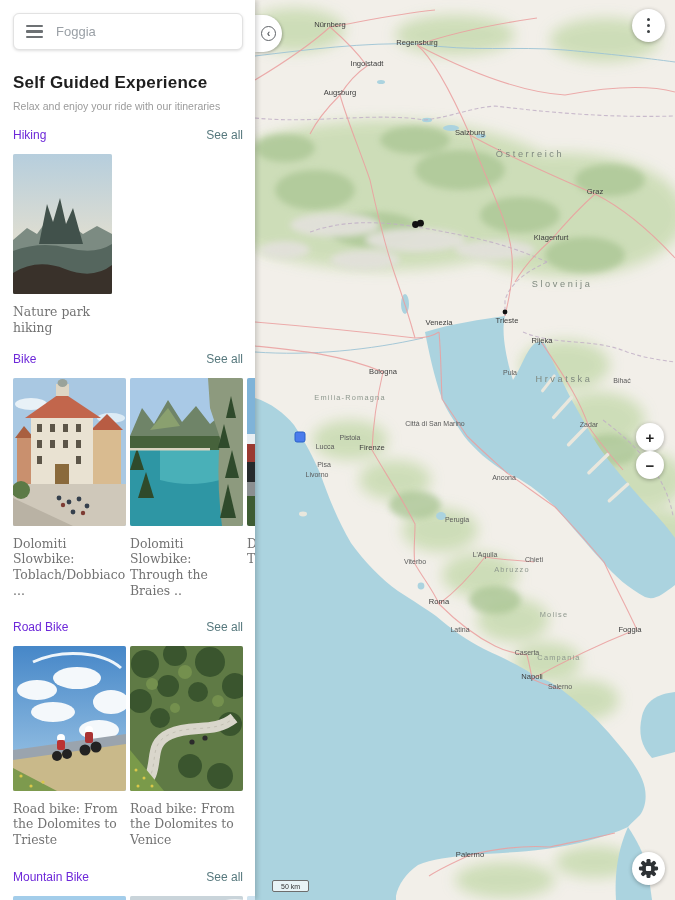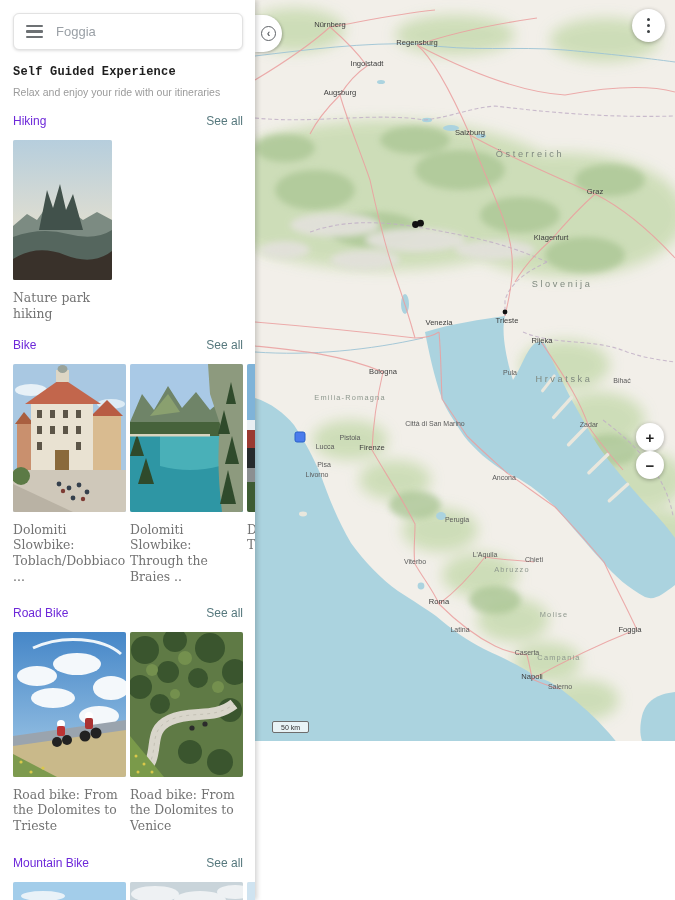--- a/index.html
+++ b/index.html
@@ -8,36 +8,36 @@
 
   
   .sidebar{width:255px;height:900px;background:#fff;position:relative;z-index:5;
     box-shadow:2px 0 5px rgba(0,0,0,.18);overflow:hidden;flex:none;}
   .searchbar{margin:13px 12px 0 13px;height:37px;border:1px solid #e2e2e2;border-radius:6px;
     box-shadow:0 1px 3px rgba(0,0,0,.13);display:flex;align-items:center;gap:13px;padding:0 12px;
     box-sizing:border-box;background:#fff;cursor:text;}
   .hamburger{display:flex;flex-direction:column;gap:3px;cursor:pointer;}
   .hamburger span{width:17px;height:2.2px;background:#6d7174;border-radius:1px;}
   .search-ph{color:#9aa0a6;font-size:13px;}
-  .page-title{margin:15px 13px 0;font-family:Liberation Mono, monospace;
-    font-weight:700;font-size:12px;color:#1e1e1e;letter-spacing:.2px;}
+  .page-title{margin:23px 13px 0;font-family:Liberation Sans, sans-serif;
+    font-weight:700;font-size:17px;color:#1e1e1e;letter-spacing:.2px;}
   .page-sub{margin:7px 13px 0;font-size:10.5px;color:#9b9b9b;}
   .sec-head{display:flex;justify-content:space-between;align-items:baseline;margin:0 12px 0 13px;}
   .sec-label{font-size:12px;color:#6d28d9;}
   .see-all{font-size:12px;color:#56787d;cursor:pointer;}
   .cards{display:flex;gap:4px;margin:12px 0 0 13px;width:242px;overflow:hidden;}
   .card{flex:none;cursor:pointer;}
   .card-img{border-radius:2px;overflow:hidden;display:block;background:#dde4e8;}
   .card-img svg{display:block;}
   .caption{margin-top:10px;font-family:"DejaVu Serif","Liberation Serif",serif;
     font-size:12.4px;line-height:1.27;color:#737373;white-space:pre-line;}
   .mt-hike{margin-top:16px;} .mt-sec{margin-top:16px;}
 
   
-  .map{position:relative;width:420px;height:741px;overflow:hidden;background:#fef9c3;flex:none;}
+  .map{position:relative;width:420px;height:900px;overflow:hidden;background:#fef9c3;flex:none;}
   .map-svg{position:absolute;left:0;top:0;}
   .map-svg text{font-family:"Liberation Sans",sans-serif;text-anchor:middle;}
   .ml-city{font-size:7.6px;fill:#3d3d3d;}
   .ml-town{font-size:7px;fill:#5a5a5a;}
   .ml-region{font-size:7.4px;fill:#8e988e;letter-spacing:1.2px;}
   .ml-country{font-size:9.2px;fill:#7f897f;letter-spacing:2.6px;}
 
   .ctrl{position:absolute;background:#fff;border-radius:50%;box-shadow:0 1px 4px rgba(0,0,0,.3);
     display:flex;align-items:center;justify-content:center;cursor:pointer;}
   .menu-btn{left:377px;top:9px;width:33px;height:33px;flex-direction:column;gap:2.5px;}

